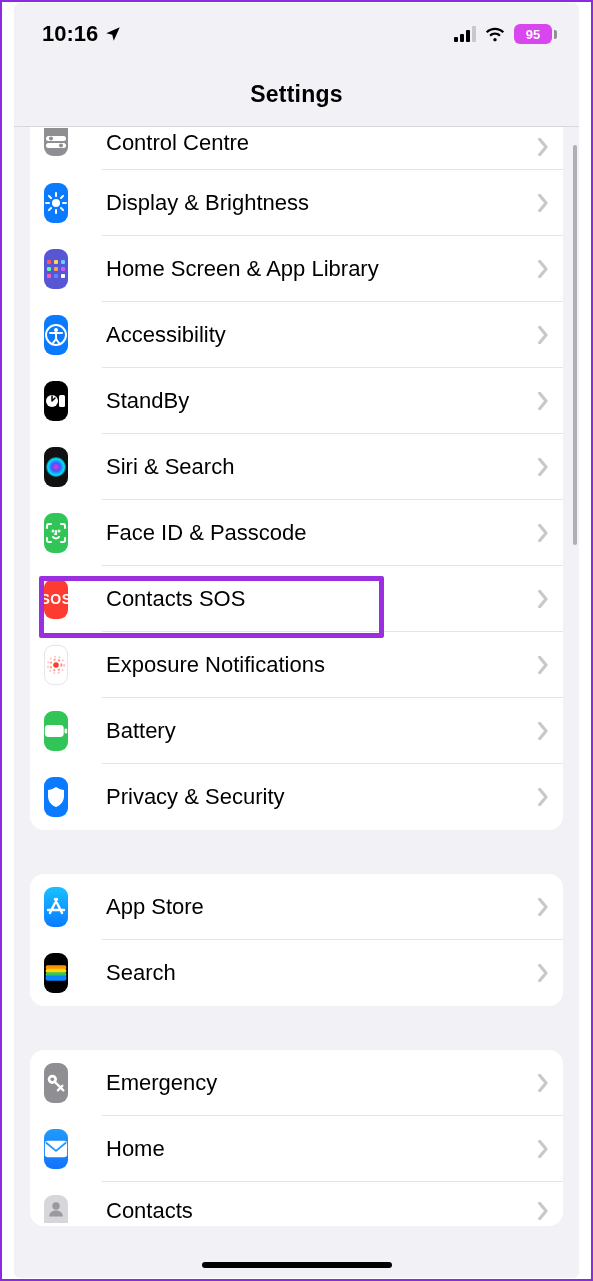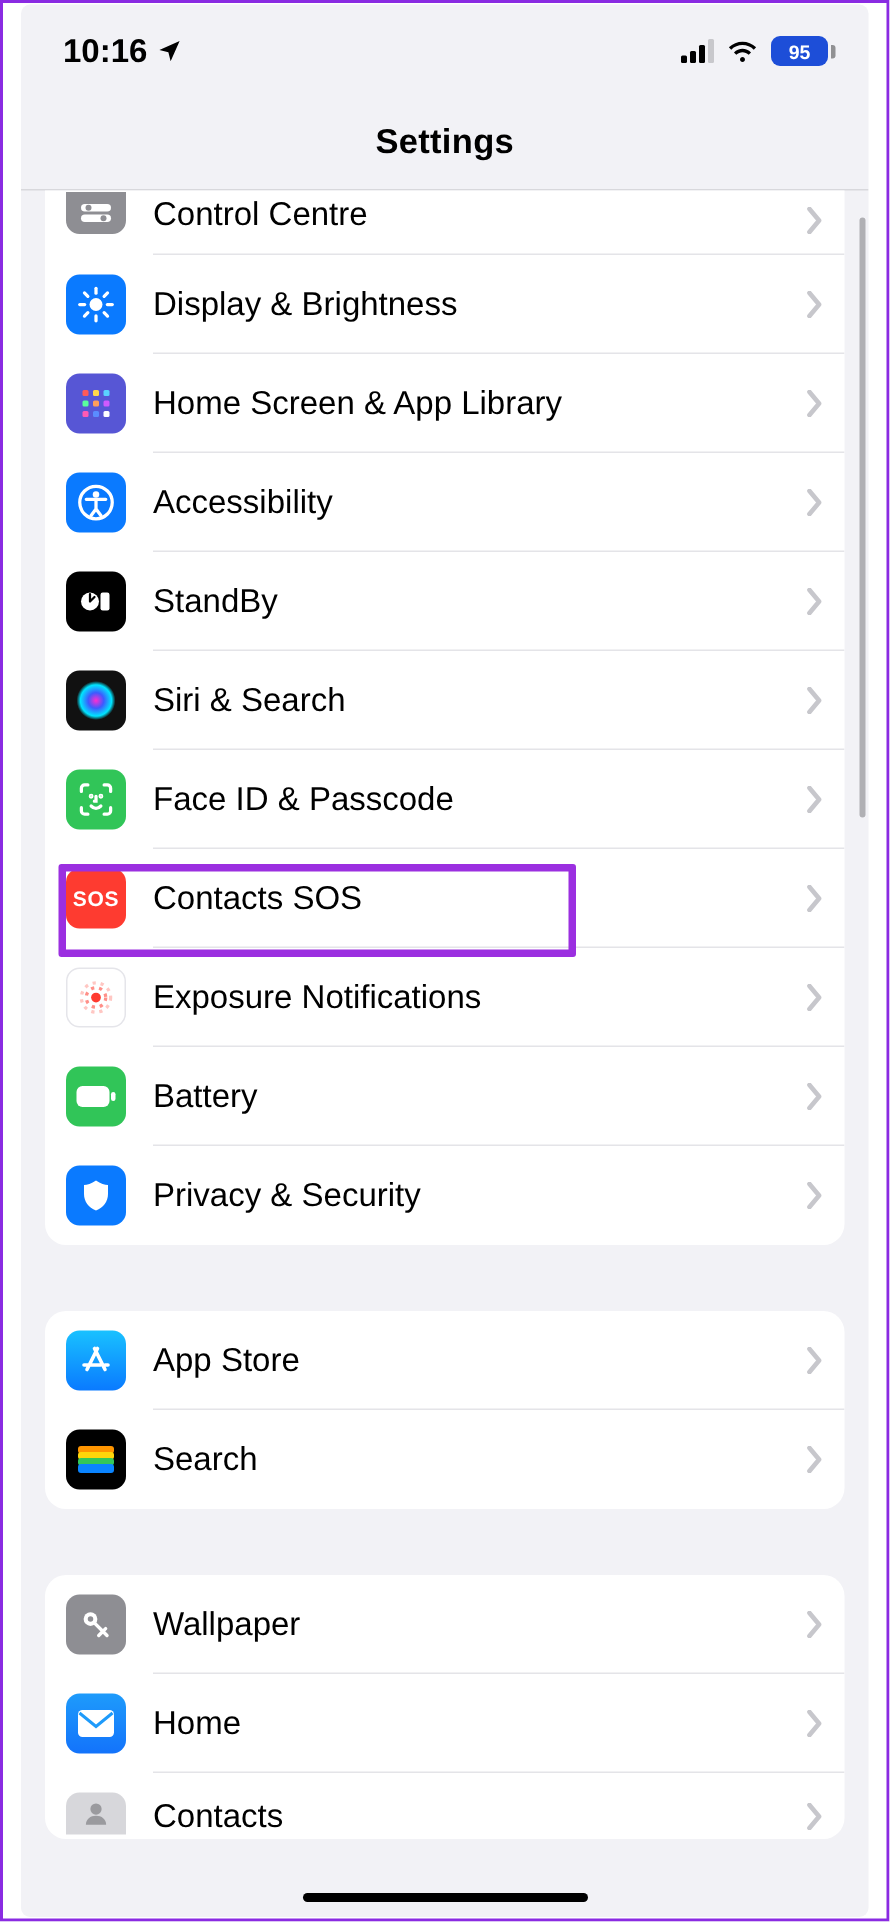--- a/index.html
+++ b/index.html
@@ -41,21 +41,21 @@
   .signal-bars span { width:4px; background:#000; border-radius:1px; }
   .signal-bars span:nth-child(1){height:5px}
   .signal-bars span:nth-child(2){height:8px}
   .signal-bars span:nth-child(3){height:12px}
   .signal-bars span:nth-child(4){height:16px; background:#c8c8cc}
   .wifi svg { width:22px; height:22px; display:block; }
   .battery {
     display:flex; align-items:center; gap:2px;
   }
   .battery-body {
-    width:38px; height:20px; border-radius:6px; background:#1d4ed8;
+    width:38px; height:20px; border-radius:6px; background:#d946ef;
     display:flex; align-items:center; justify-content:center;
     color:#fff; font-size:13px; font-weight:700;
   }
   .battery-tip { width:3px; height:9px; background:#000; border-radius:0 2px 2px 0; opacity:.4; }
   
   .nav-title {
     text-align:center;
     font-size:23px;
     font-weight:700;
     letter-spacing:.2px;
@@ -75,23 +75,24 @@
     border-radius:14px;
     overflow:hidden;
     margin-top: 0;
   }
   .group + .group { margin-top: 44px; }
   .row {
     display:flex; align-items:center;
     padding: 13px 14px 13px 14px;
     position:relative;
     min-height:62px;
+    gap:20px;
   }
   .row .icon-wrap {
-    width:40px; height:40px; border-radius:9px;
+    width:24px; height:40px; border-radius:9px;
     display:flex; align-items:center; justify-content:center;
     flex-shrink:0;
     color:#fff;
   }
   .row .label {
     flex:1;
     font-size:22px;
     color:#000;
     padding-left:18px;
     font-weight:400;
@@ -422,21 +423,21 @@
 
     <div class="group">
       <div class="row">
         <div class="icon-wrap bg-grey">
           <svg width="22" height="22" viewBox="0 0 24 24">
               <circle cx="8" cy="8" r="5" fill="#fff"></circle>
               <circle cx="8" cy="8" r="2" fill="#8e8e93"></circle>
               <path d="M11 11l9 9m-3-3l2-2m-5 5l2-2" stroke="#fff" stroke-width="2.5" stroke-linecap="round" fill="none"></path>
             </svg>
         </div>
-        <div class="label">Wallpaper</div>
+        <div class="label">Emergency</div>
         <div class="chev">
             <svg viewBox="0 0 8 14">
               <path fill="none" stroke="#c7c7cc" stroke-width="2.4" stroke-linecap="round" stroke-linejoin="round" d="M1 1l5 6-5 6"></path>
             </svg>
           </div>
         <div class="sep"></div>
       </div>
       <div class="row">
         <div class="icon-wrap bg-mail">
           <svg width="26" height="20" viewBox="0 0 26 20">

